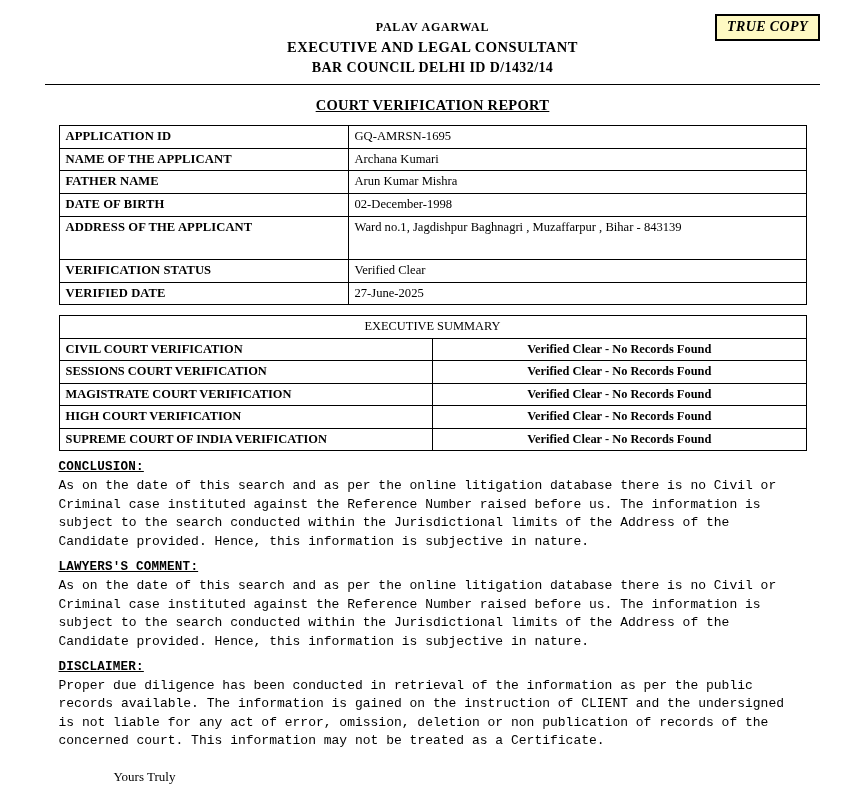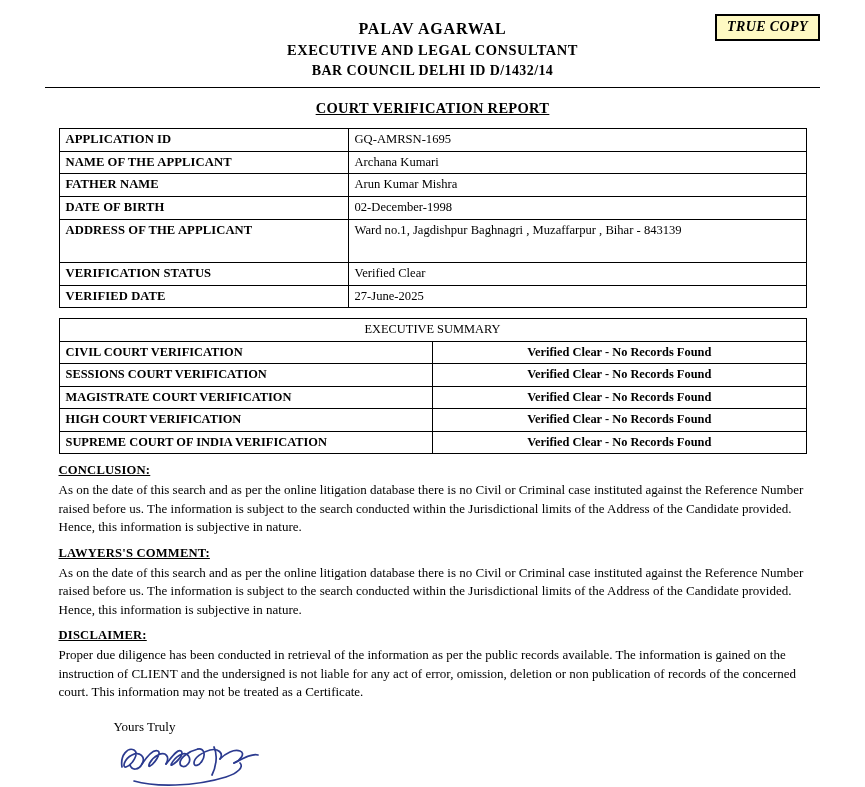--- a/index.html
+++ b/index.html
@@ -34,21 +34,21 @@
     font-style: italic;
     font-size: 14px;
     letter-spacing: 0.4px;
     background: #fef9c3;
   }
   .letterhead {
     text-align: center;
     margin-top: 6px;
   }
   .letterhead .line1 {
-    font-size: 16px;
+    font-size: 12px;
     font-weight: bold;
     letter-spacing: 0.8px;
     text-align: center;
   }
   .letterhead .line2 {
     font-size: 14.5px;
     font-weight: bold;
     letter-spacing: 0.5px;
     margin-top: 4px;
   }
@@ -118,20 +118,21 @@
     font-weight: bold;
   }
   td.court-status {
     text-align: center;
     font-weight: bold;
   }
   
   .section {
     width: 748px;
     margin: 9px auto 0 auto;
+    font-family: Liberation Mono, monospace;
   }
   .section-title {
     font-weight: bold;
     font-size: 12.6px;
     text-decoration: underline;
     letter-spacing: 0.2px;
   }
   .section-body {
     font-size: 13px;
     line-height: 1.42;

